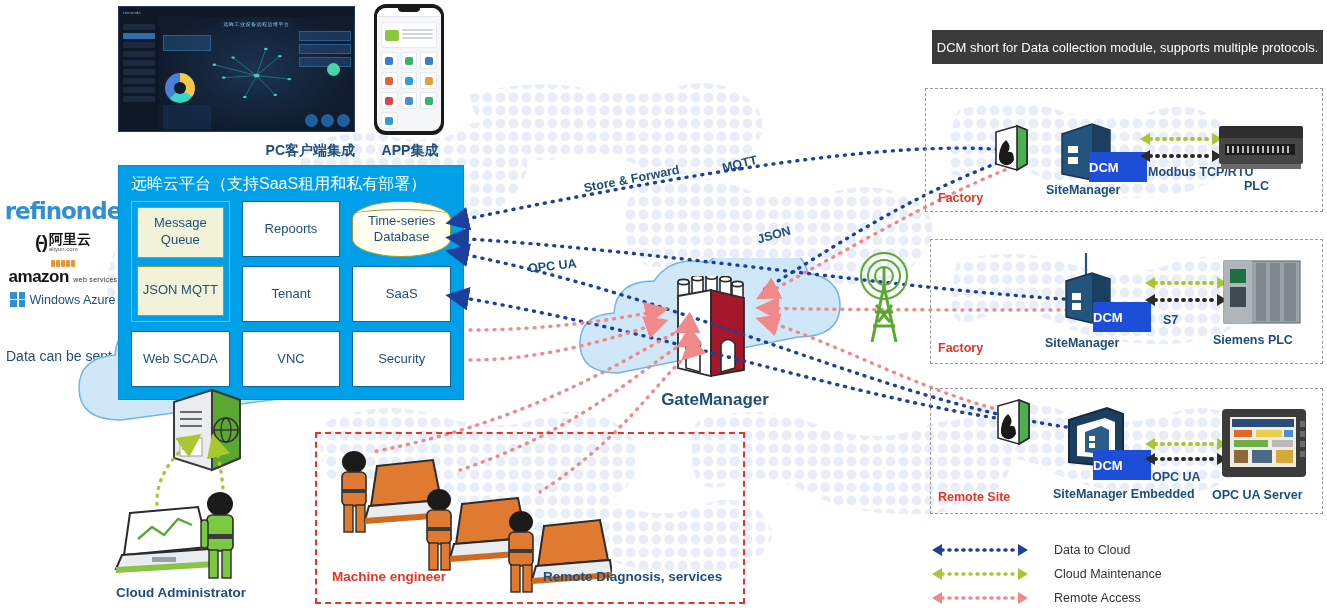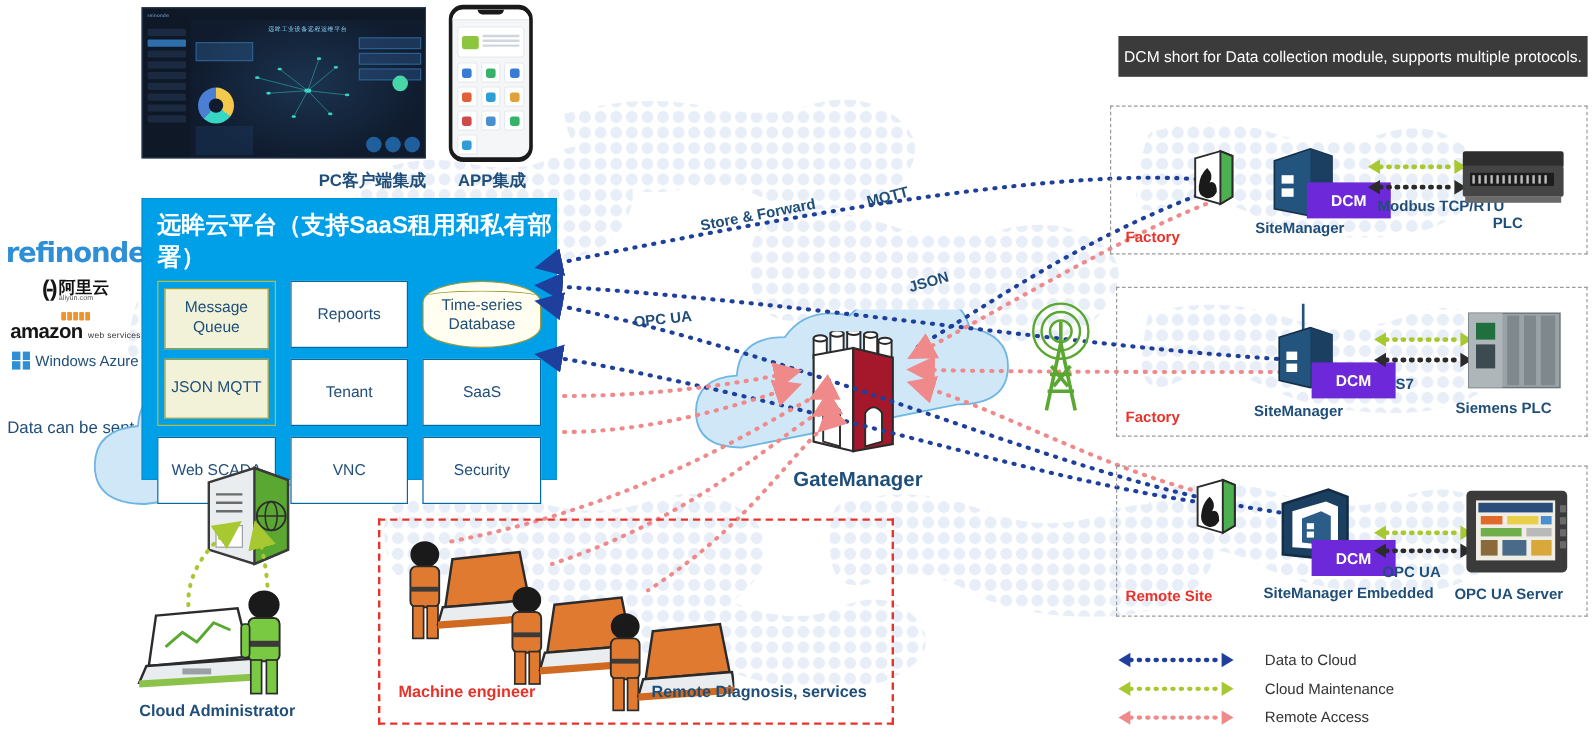--- a/index.html
+++ b/index.html
@@ -81,21 +81,21 @@
   #logo-azure .win{width:15px;height:15px;display:grid;grid-template-columns:1fr 1fr;grid-template-rows:1fr 1fr;gap:1.5px;}
   #logo-azure .win i{background:#2f8fd6;display:block;}
   #logo-azure .t{font-size:12.5px;color:#1f4e79;}
   #sent-to { left: 6px; top: 348px; font-size: 14px; color:#1f4e79; }
 
   
   #cloud-box {
     left: 118px; top: 165px; width: 346px; height: 235px;
     background: #00a0e9; border: 1px solid #0090d4;
   }
-  #cloud-title { color:#fff; font-size:20px; font-weight:bold; padding:8px 0 6px 12px; }
+  #cloud-title { color:#fff; font-size:16px; font-weight:normal; padding:8px 0 6px 12px; }
   #cloud-grid { padding: 0 12px; display:grid; grid-template-columns: repeat(3,1fr); gap:9px 12px; }
   .cell-card {
     background:#fff; border:1px solid #0369a1; height:56px;
     display:flex; align-items:center; justify-content:center; text-align:center;
     font-size:13px; color:#1f4e79; line-height:1.25;
   }
   .cell-card.db { border:none; background:transparent; position:relative; }
   .db-shape { position:absolute; inset:0; background:#fffef0; border:1.5px solid #9a9a36;
      border-radius:50%/18px; }
   .db-shape::before{content:"";position:absolute;left:-1.5px;right:-1.5px;top:7px;height:11px;
@@ -128,22 +128,22 @@
   
   .site-panel { position:absolute; border:1.5px dashed #9a9a9a; }
   #panel-1 { left: 925px; top: 88px; width: 398px; height: 124px; }
   #panel-2 { left: 930px; top: 239px; width: 393px; height: 125px; }
   #panel-3 { left: 930px; top: 388px; width: 393px; height: 126px; }
   .site-tag { position:absolute; font-size:12.5px; font-weight:bold; color:#e8332a; }
   .dev-label { position:absolute; font-size:12.5px; font-weight:bold; color:#1f4e79; white-space:nowrap; }
   .proto-label { position:absolute; font-size:12.5px; font-weight:bold; color:#1f4e79; white-space:nowrap; }
 
   
-  .dcm-badge { position:absolute; background:#6d28d9; width:70px; height:30px;
-     display:flex; align-items:center; justify-content:center; }
+  .dcm-badge { position:absolute; background:#1d4ed8; width:58px; height:30px;
+     display:flex; align-items:center; justify-content:flex-start; }
   .dcm-badge span { color:#fff; font-size:13px; font-weight:bold; border-bottom:2px wavy #c00; }
 
   
   #legend { left: 930px; top: 538px; width: 300px; }
   .leg-row { display:flex; align-items:center; height:24px; }
   .leg-txt { font-size:12.5px; color:#333; margin-left:24px; }
 
   
   #cloud-admin-label { left: 106px; top: 585px; width: 150px; text-align:center;
      font-size:13.5px; font-weight:bold; color:#1f4e79;}

